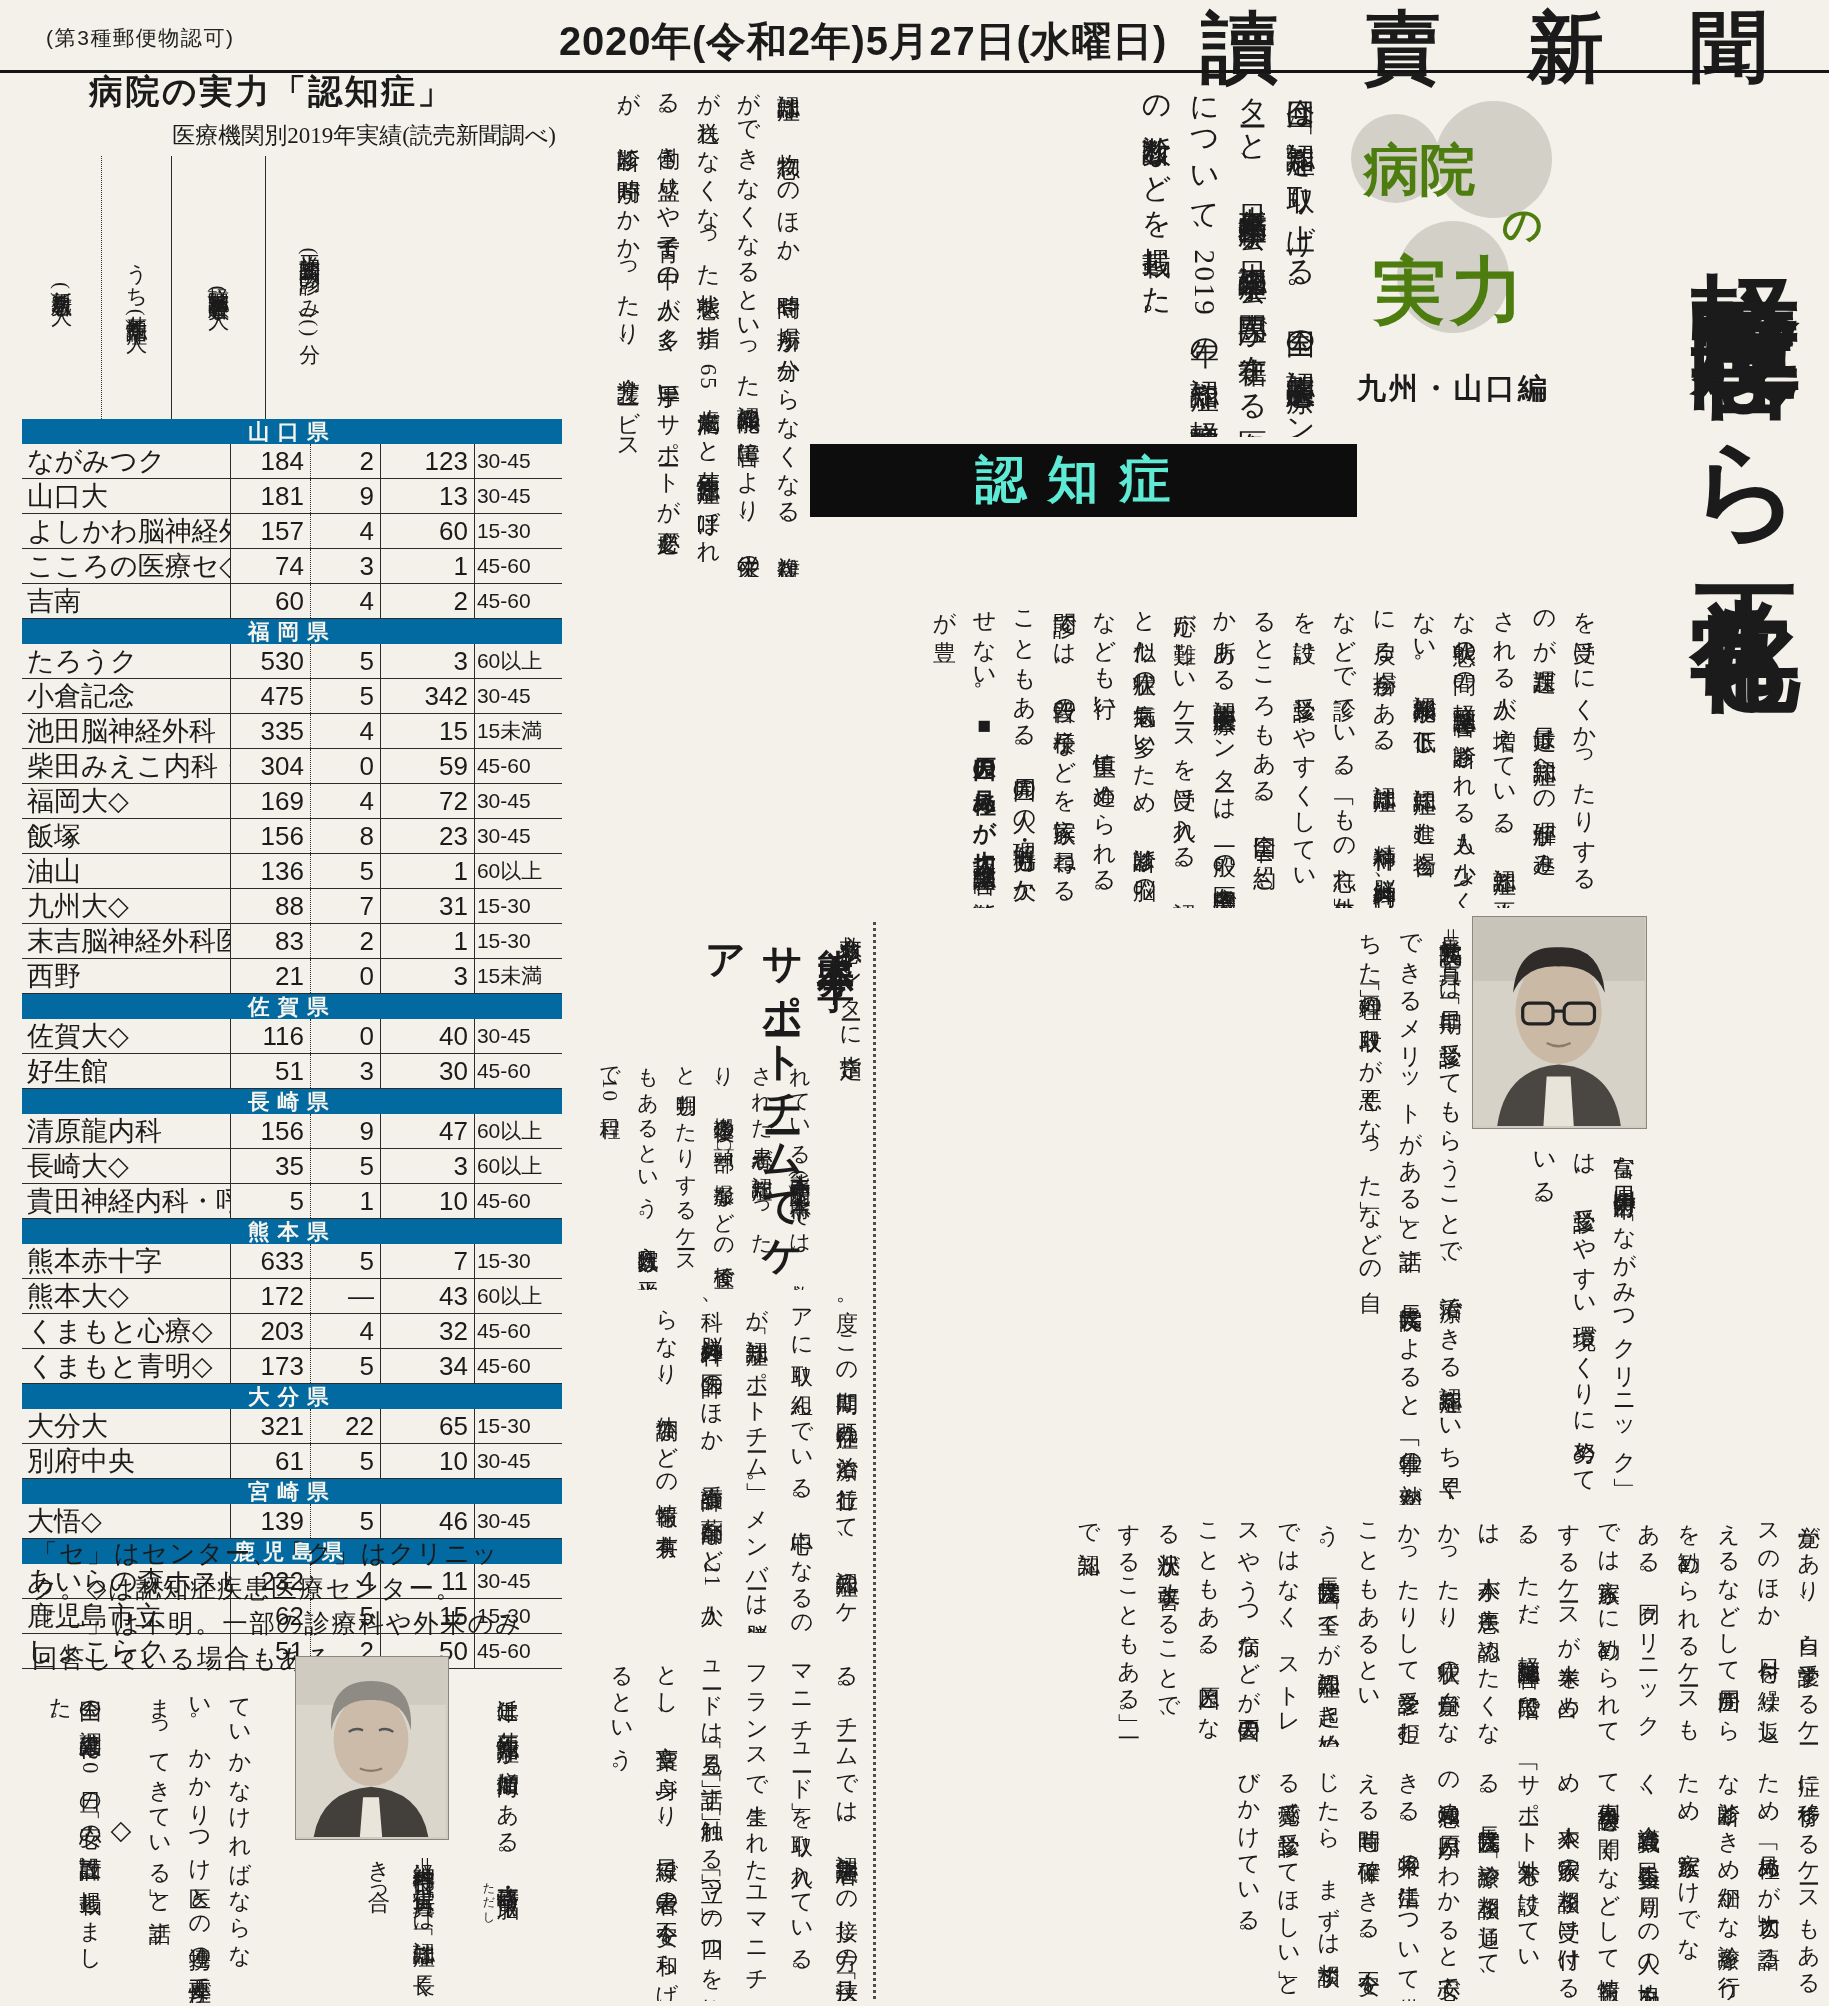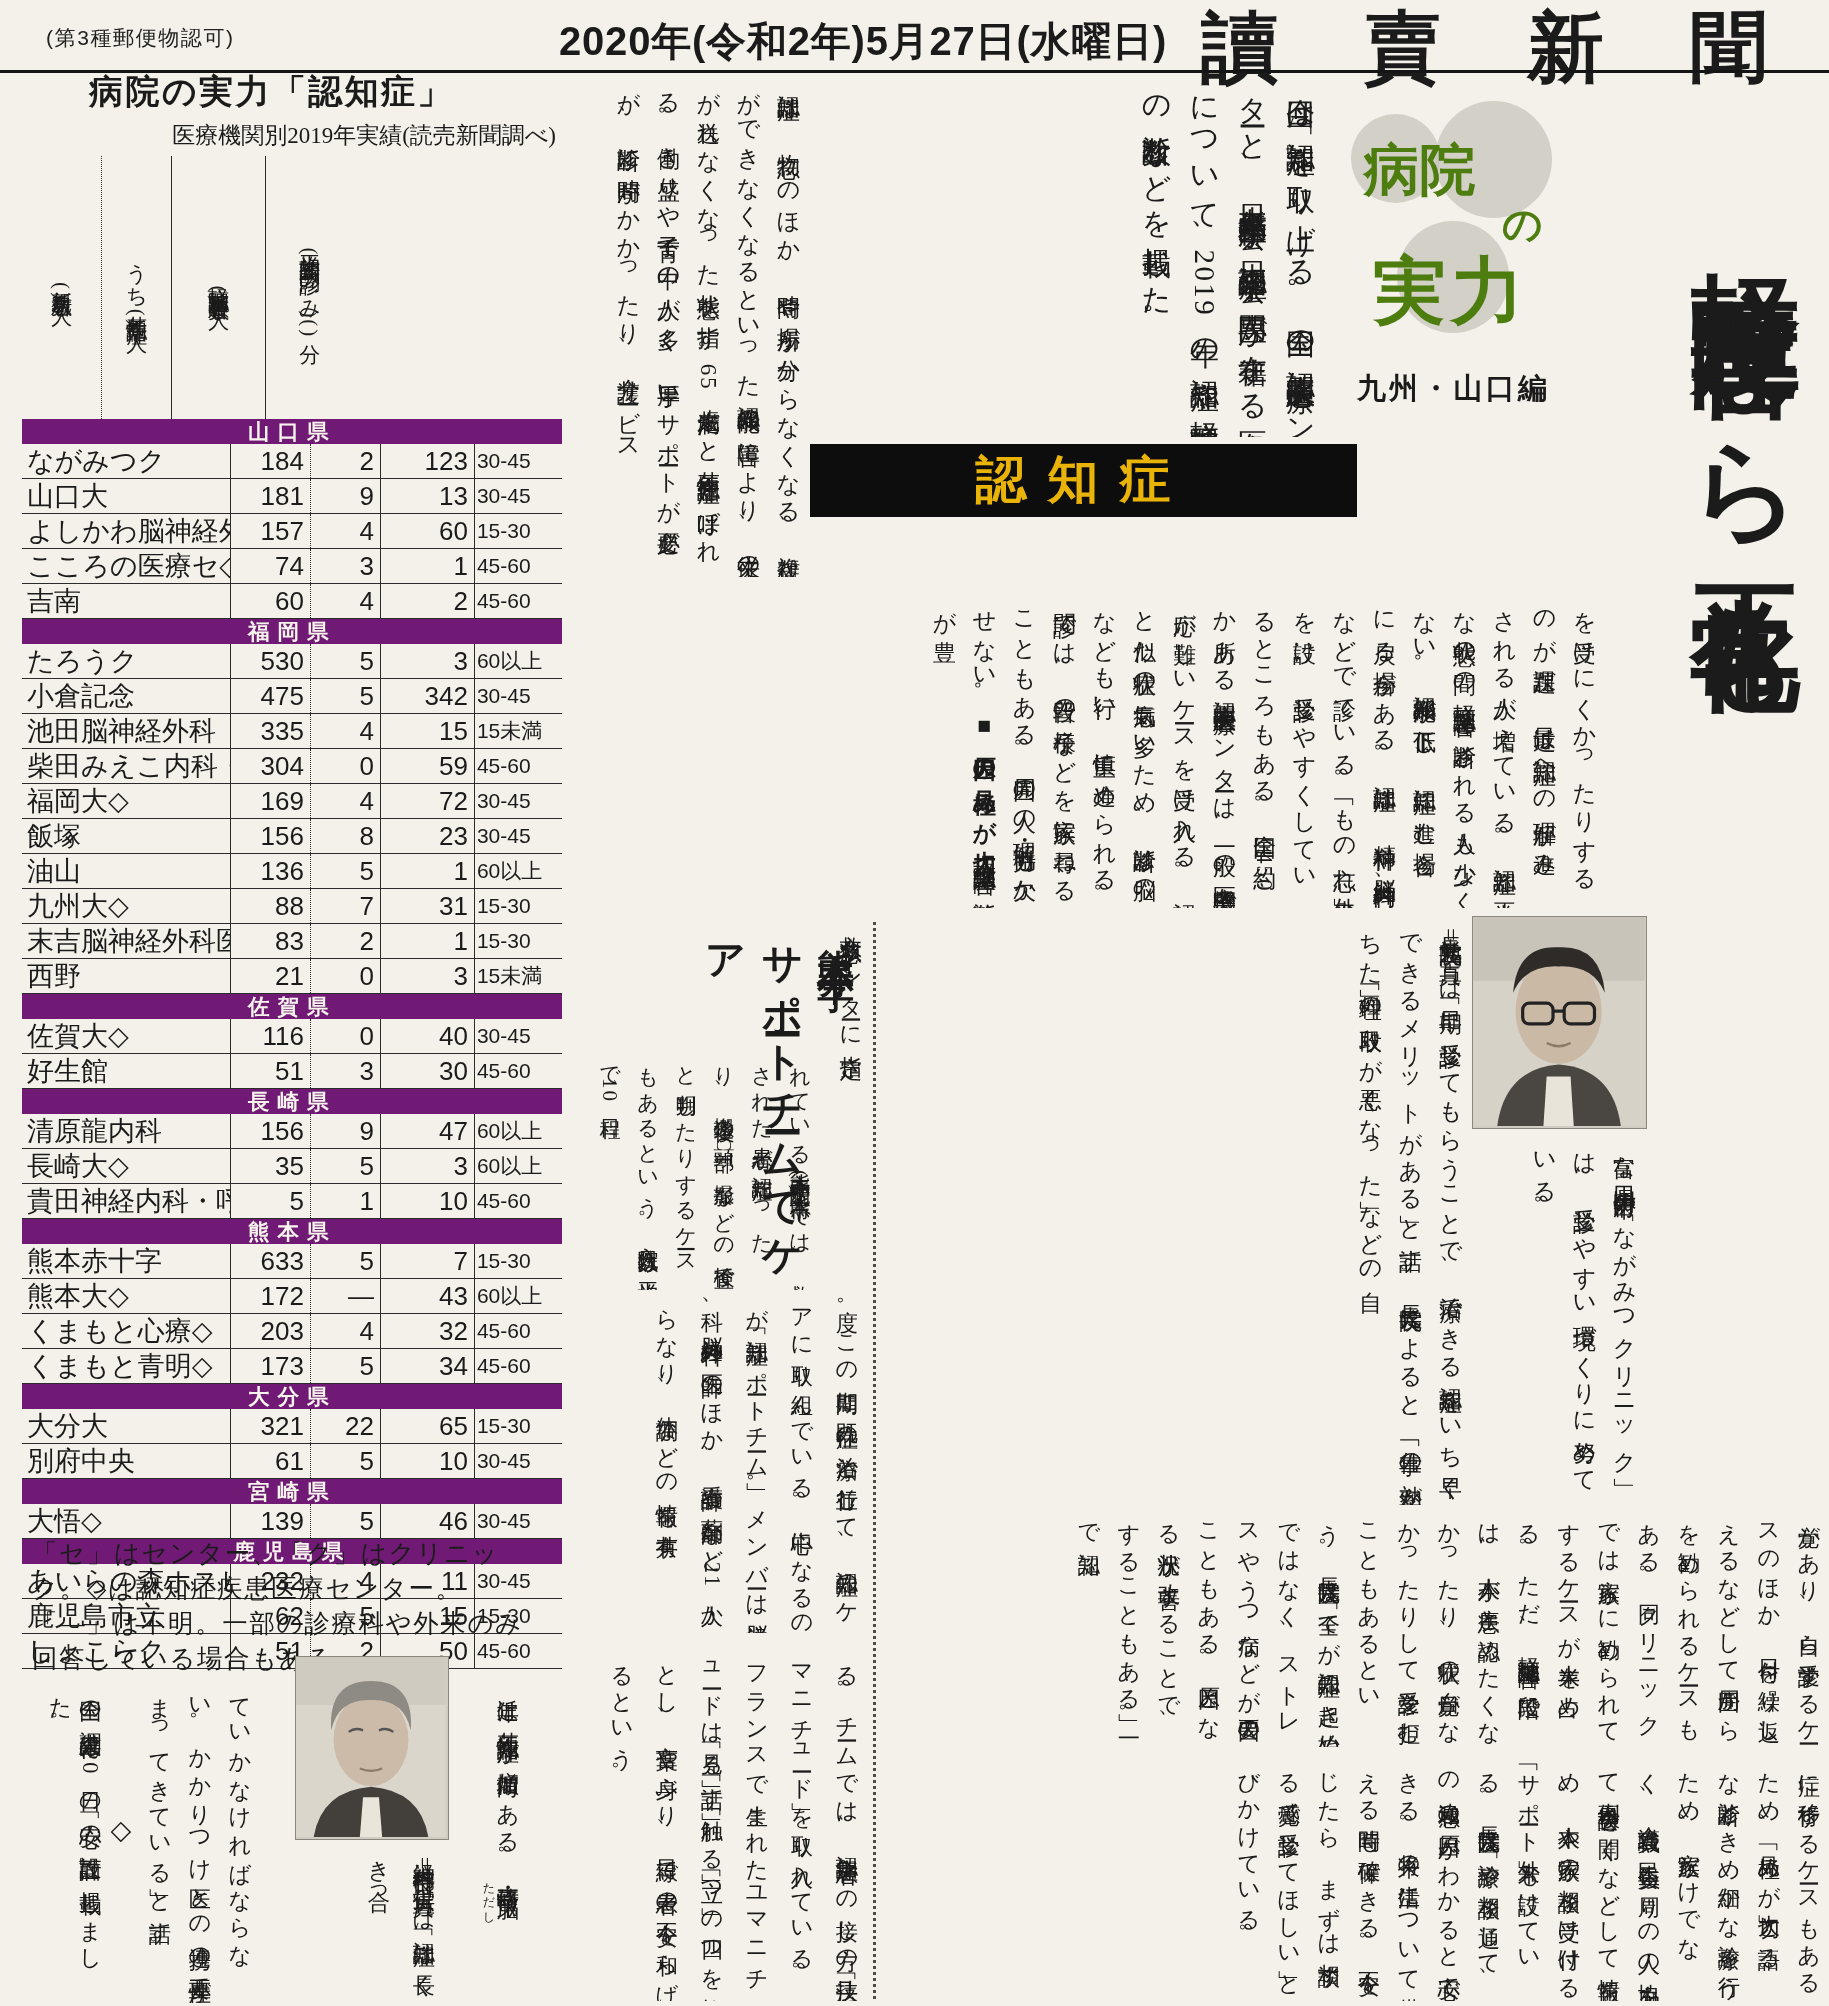--- a/index.html
+++ b/index.html
@@ -15,21 +15,21 @@
   .header-rule{left:0;top:70px;width:1829px;border-top:3.2px solid #151515;}
   
   .vt{position:absolute;writing-mode:vertical-rl;text-orientation:mixed;
       font-size:23px;line-height:40px;letter-spacing:2px;color:#1b1b1b;overflow:hidden;}
   .vt .bold{font-weight:bold;}
   .lead{font-size:29px;line-height:48px;letter-spacing:2.4px;}
   
   .big-headline{font-size:110px;line-height:152px;letter-spacing:10.4px;font-weight:bold;}
   .topic-band{left:810px;top:444px;width:547px;height:73px;background:#0d0d0d;
               display:flex;align-items:center;justify-content:center;}
-  .topic-band span{color:#eab308;font-size:51px;font-weight:bold;letter-spacing:21px;}
+  .topic-band span{color:#5eead4;font-size:51px;font-weight:bold;letter-spacing:21px;}
   .logo{left:1346px;top:101px;width:212px;height:255px;}
   .logo .circle{position:absolute;border-radius:50%;background:#c7c4bb;opacity:.75;}
   .logo .ch{position:absolute;font-weight:bold;color:#4d7c0f;}
   .logo-edition{left:1349px;top:369px;width:209px;text-align:center;font-size:29px;
                 font-weight:bold;letter-spacing:3.2px;}
   .kuma-headline{left:697px;top:918px;height:375px;writing-mode:vertical-rl;}
   .kuma-headline .kh-top{font-size:37px;font-weight:bold;letter-spacing:6.4px;line-height:49px;}
   .kuma-headline .kh-main{font-size:40px;font-weight:bold;letter-spacing:2.4px;line-height:57px;}
   .dotrule{left:873px;top:922px;height:1077px;border-left:3.2px dotted #4c4c4c;}
   
@@ -42,21 +42,21 @@
   .vt-label{writing-mode:vertical-rl;font-size:21px;line-height:24px;letter-spacing:1.6px;
             font-family:"Liberation Serif","DejaVu Serif",serif;}
   .name-label{font-size:24px;letter-spacing:3.2px;
               font-family:"Liberation Serif","DejaVu Serif",serif;}
   .t-cell{box-sizing:border-box;}
   .c-name{width:209px;border-right:1.6px solid #2b2b2b;}
   .c-n1{width:80px;border-right:1.6px dotted #2b2b2b;}
   .c-n2{width:70px;border-right:1.6px solid #2b2b2b;}
   .c-n3{width:94px;border-right:1.6px solid #2b2b2b;}
   .c-n4{width:87px;}
-  .t-pref{height:25px;background:#701a75;color:#f6f4ec;font-weight:bold;font-size:21.5px;
+  .t-pref{height:25px;background:#0369a1;color:#f6f4ec;font-weight:bold;font-size:21.5px;
           display:flex;align-items:center;justify-content:center;letter-spacing:8px;}
   .t-row{display:flex;height:34px;border-bottom:1.6px solid #2b2b2b;align-items:center;}
   .t-row .c-name{font-size:27px;padding-left:4.8px;overflow:hidden;white-space:nowrap;
                  align-self:stretch;display:flex;align-items:center;}
   .t-row .c-n1,.t-row .c-n2,.t-row .c-n3{font-size:26px;text-align:right;padding-right:6.4px;
                  align-self:stretch;display:flex;align-items:center;justify-content:flex-end;}
   .t-row .c-n4{font-size:21px;text-align:left;padding-left:1.6px;letter-spacing:0;
                align-self:stretch;display:flex;align-items:center;}
   .footnote{left:32px;top:1536px;width:496px;font-size:25.5px;line-height:35px;letter-spacing:1.6px;}
   

